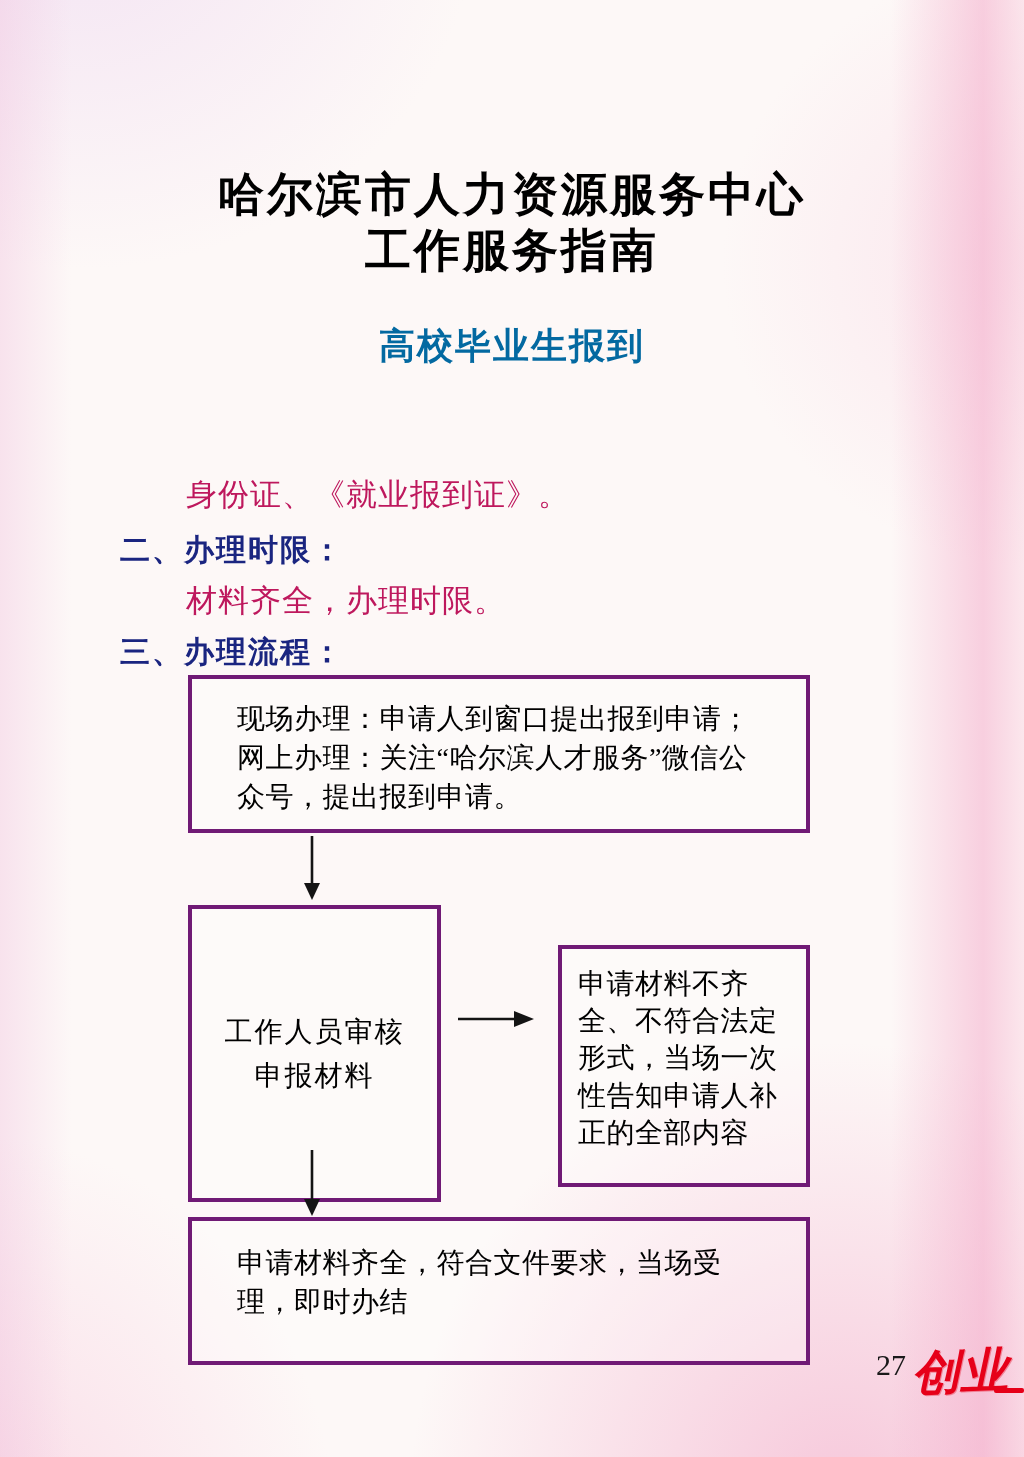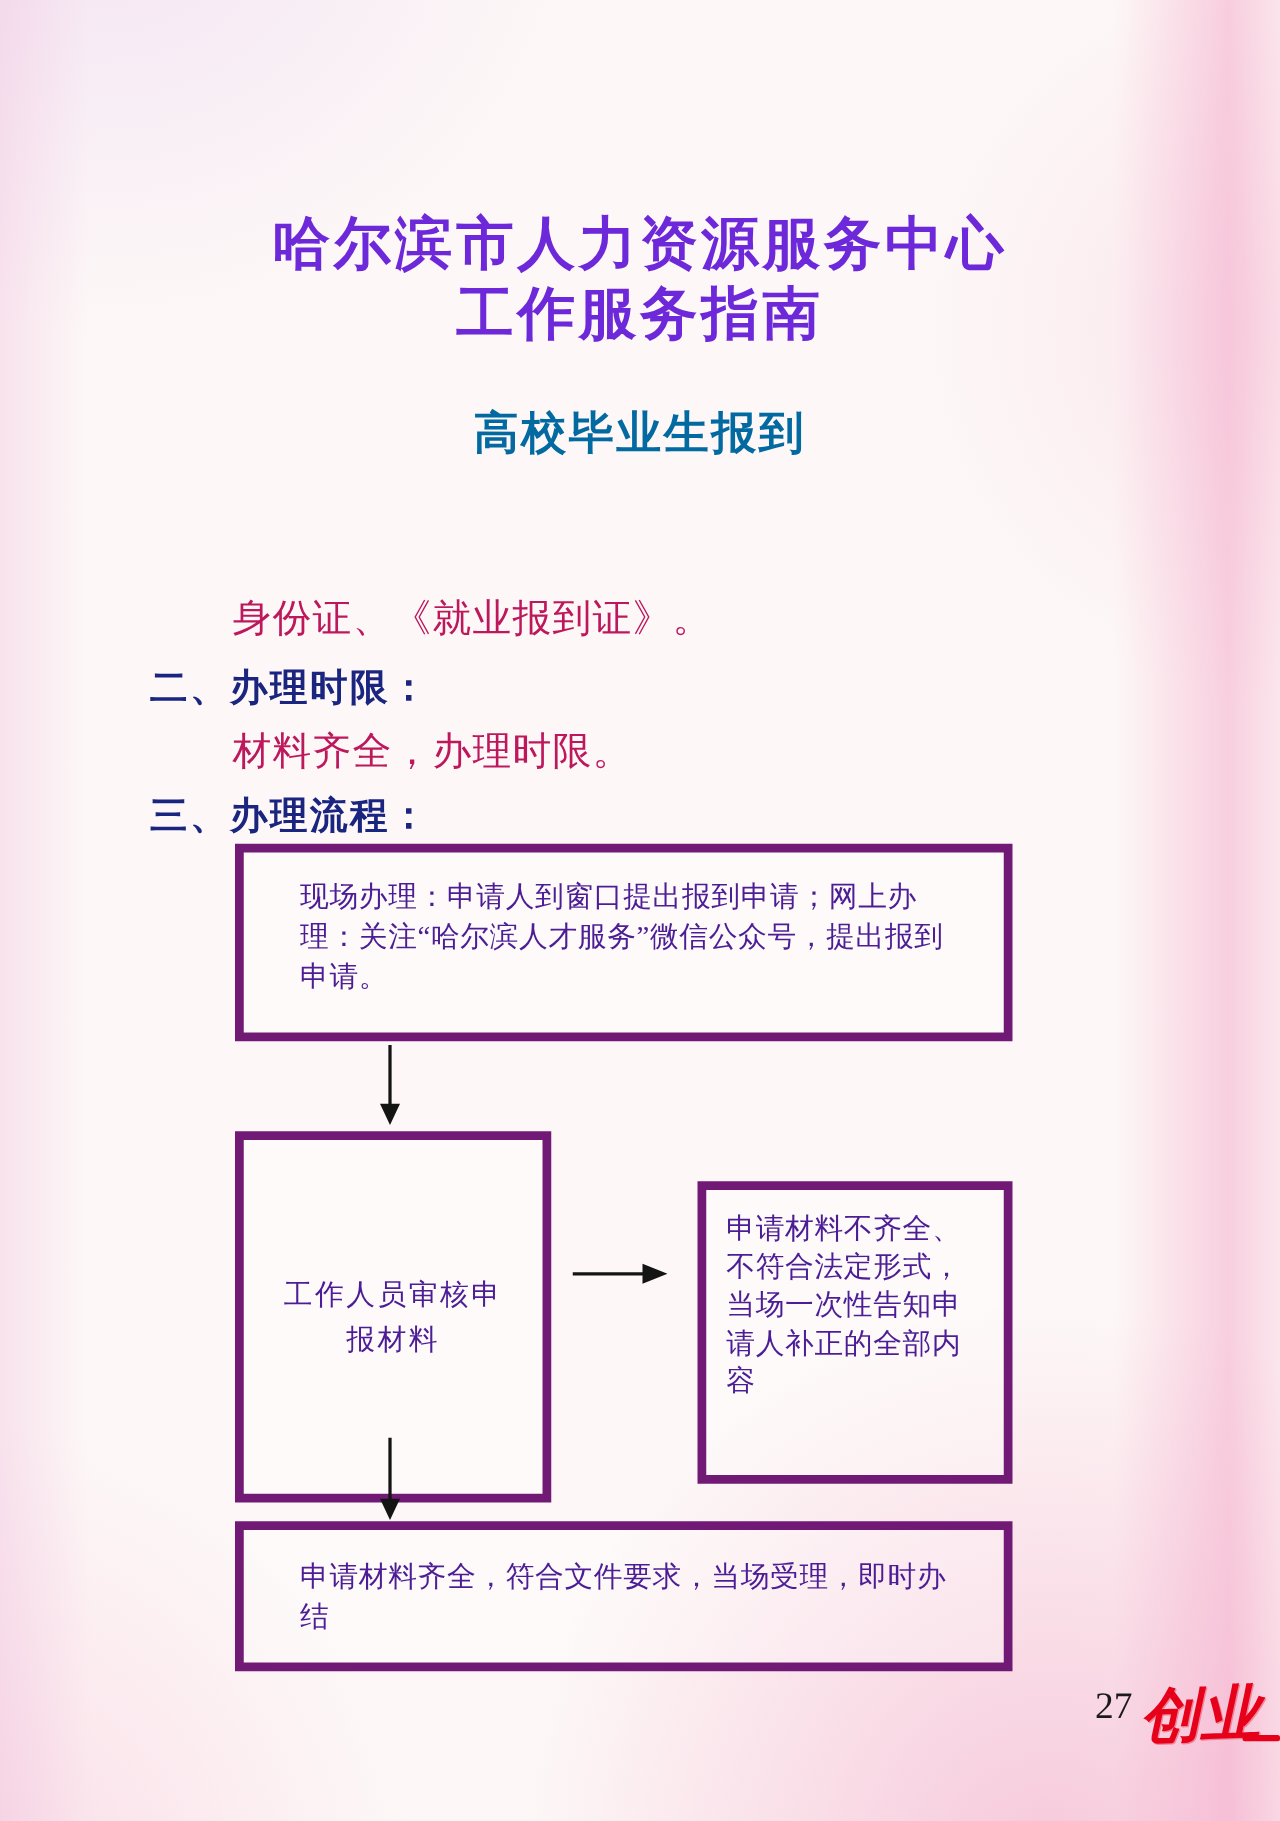--- a/index.html
+++ b/index.html
@@ -12,21 +12,21 @@
       linear-gradient(to right, rgba(255,255,255,0) 87%, rgba(243,166,199,0.50) 96%, rgba(249,205,221,0.40) 100%),
       radial-gradient(ellipse 60% 45% at 82% 103%, rgba(242,168,200,0.60), rgba(255,255,255,0) 70%),
       radial-gradient(ellipse 50% 40% at -2% 106%, rgba(246,190,214,0.50), rgba(255,255,255,0) 70%),
       radial-gradient(ellipse 55% 35% at 8% -6%, rgba(236,212,240,0.55), rgba(255,255,255,0) 70%),
       radial-gradient(ellipse 45% 30% at 102% 18%, rgba(246,198,219,0.40), rgba(255,255,255,0) 70%);
   }
   .page{position:absolute;inset:0;}
 
   .title{
     position:absolute;top:166px;left:0;width:100%;
-    text-align:center;color:#6d28d9;font-weight:bold;
+    text-align:center;color:#000000;font-weight:bold;
     font-family:"Liberation Sans","DejaVu Sans",sans-serif;
     font-size:46px;line-height:1.22;letter-spacing:3px;
   }
   .subtitle{
     position:absolute;top:322px;left:0;width:100%;
     text-align:center;color:#0369a1;font-weight:bold;
     font-size:36px;letter-spacing:2px;
   }
   .sec-heading{
     position:absolute;left:120px;
@@ -34,39 +34,39 @@
   }
   .sec-body{
     position:absolute;left:186px;
     color:#be185d;font-size:31px;letter-spacing:1px;
   }
   .h1{top:428px;} .b1{top:474px;}
   .h2{top:530px;} .b2{top:580px;}
   .h3{top:632px;}
 
   .flow-box{
-    position:absolute;border:7px solid #701a75;
-    color:#4c1d95;font-size:23px;box-sizing:border-box;
+    position:absolute;border:4px solid #701a75;
+    color:#000000;font-size:28px;box-sizing:border-box;
     background:rgba(255,255,255,0.25);
   }
   .box-start{
     left:188px;top:675px;width:622px;height:158px;
     padding:20px 36px 0 45px;line-height:1.4;letter-spacing:0.5px;
   }
   .box-review{
     left:188px;top:905px;width:253px;height:297px;
     display:flex;align-items:center;justify-content:center;
     text-align:center;padding:0 20px;line-height:1.55;letter-spacing:2px;
   }
   .box-reject{
     left:558px;top:905px;width:252px;height:242px;
     padding:16px 14px 0 16px;line-height:1.33;letter-spacing:0.5px;margin-top:40px;
   }
   .box-accept{
-    left:188px;top:1217px;width:622px;height:120px;
+    left:188px;top:1217px;width:622px;height:148px;
     padding:22px 36px 0 45px;line-height:1.4;letter-spacing:0.5px;
   }
 
   .arrow{position:absolute;}
   .arrow-1{left:302px;top:836px;}
   .arrow-2{left:458px;top:1008px;}
   .arrow-3{left:302px;top:1150px;}
 
   .page-number{
     position:absolute;left:876px;top:1348px;

